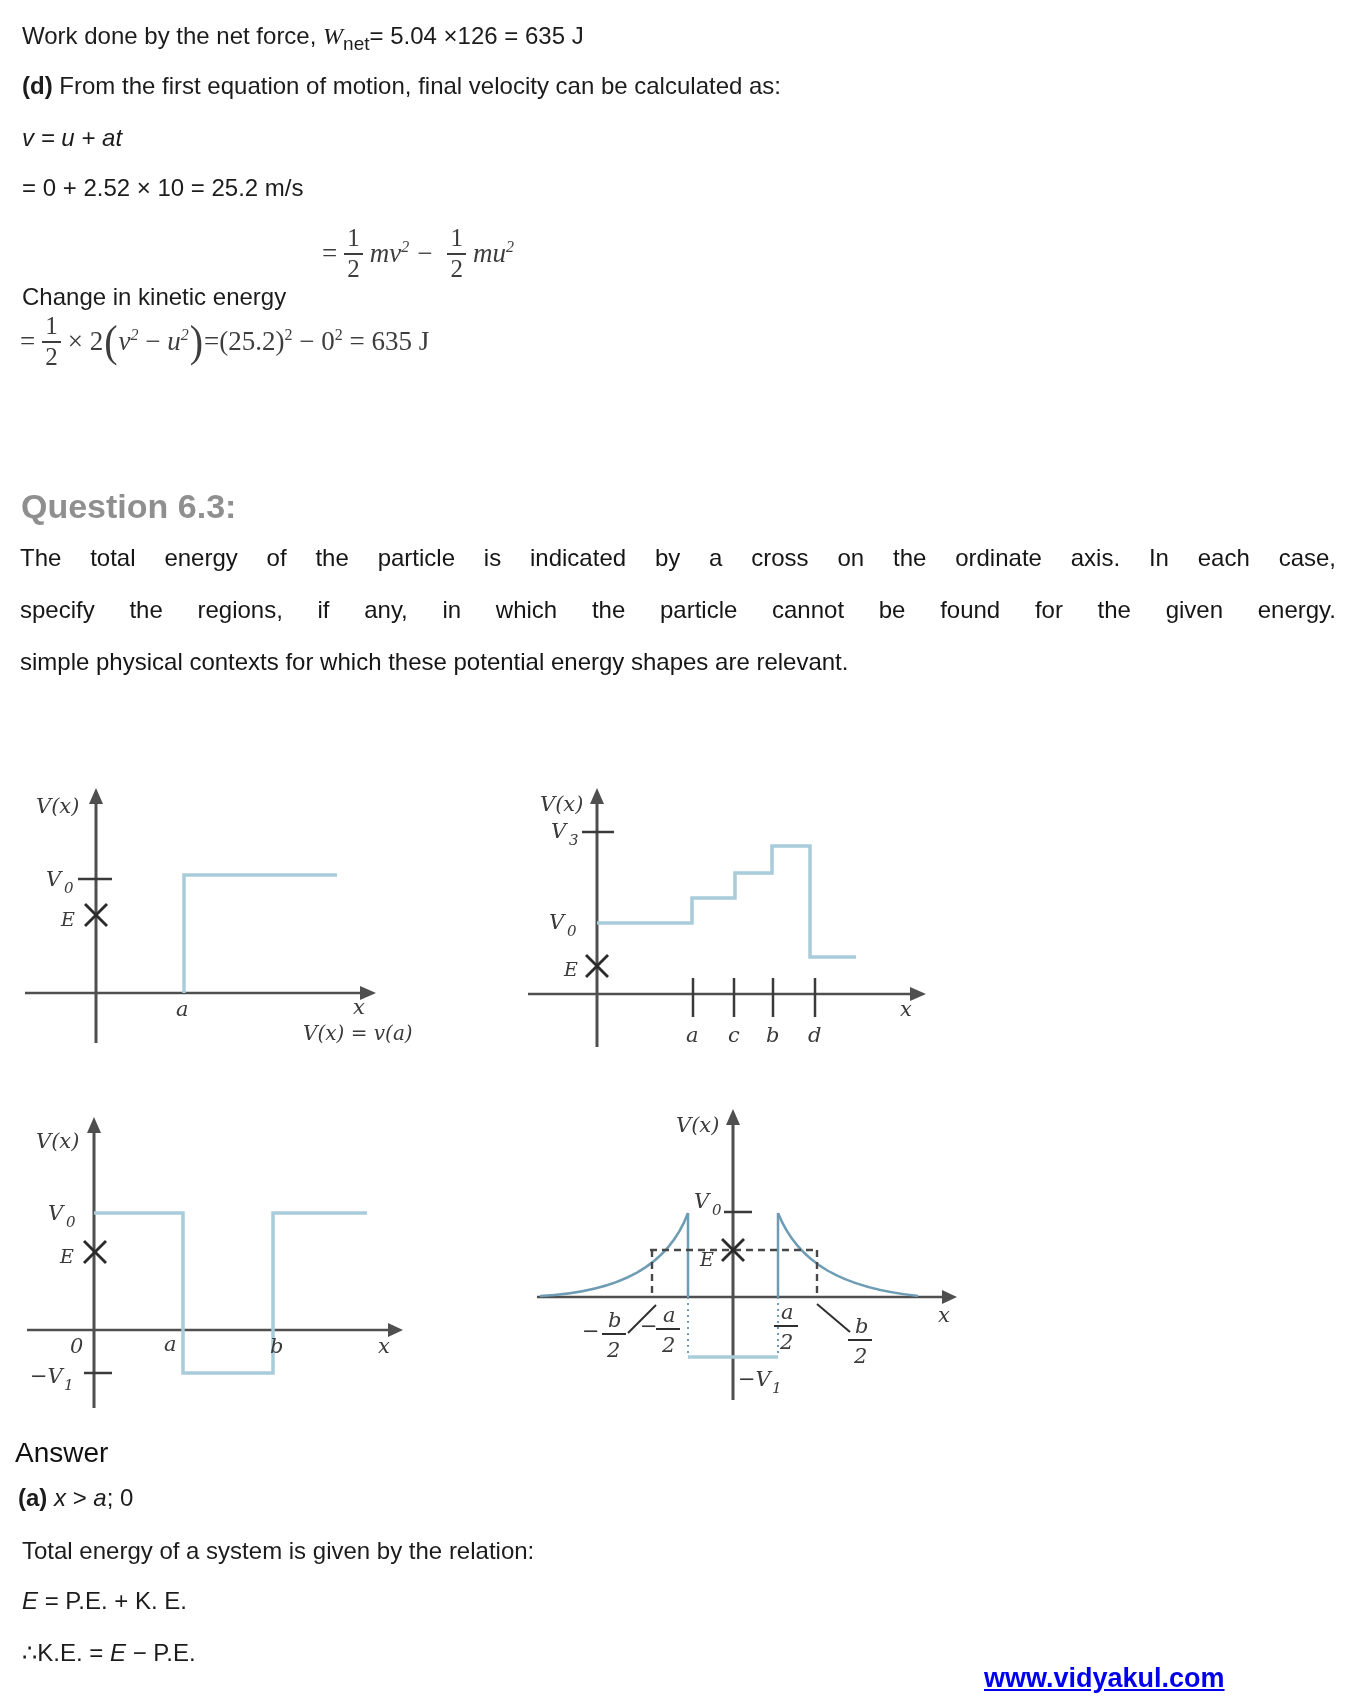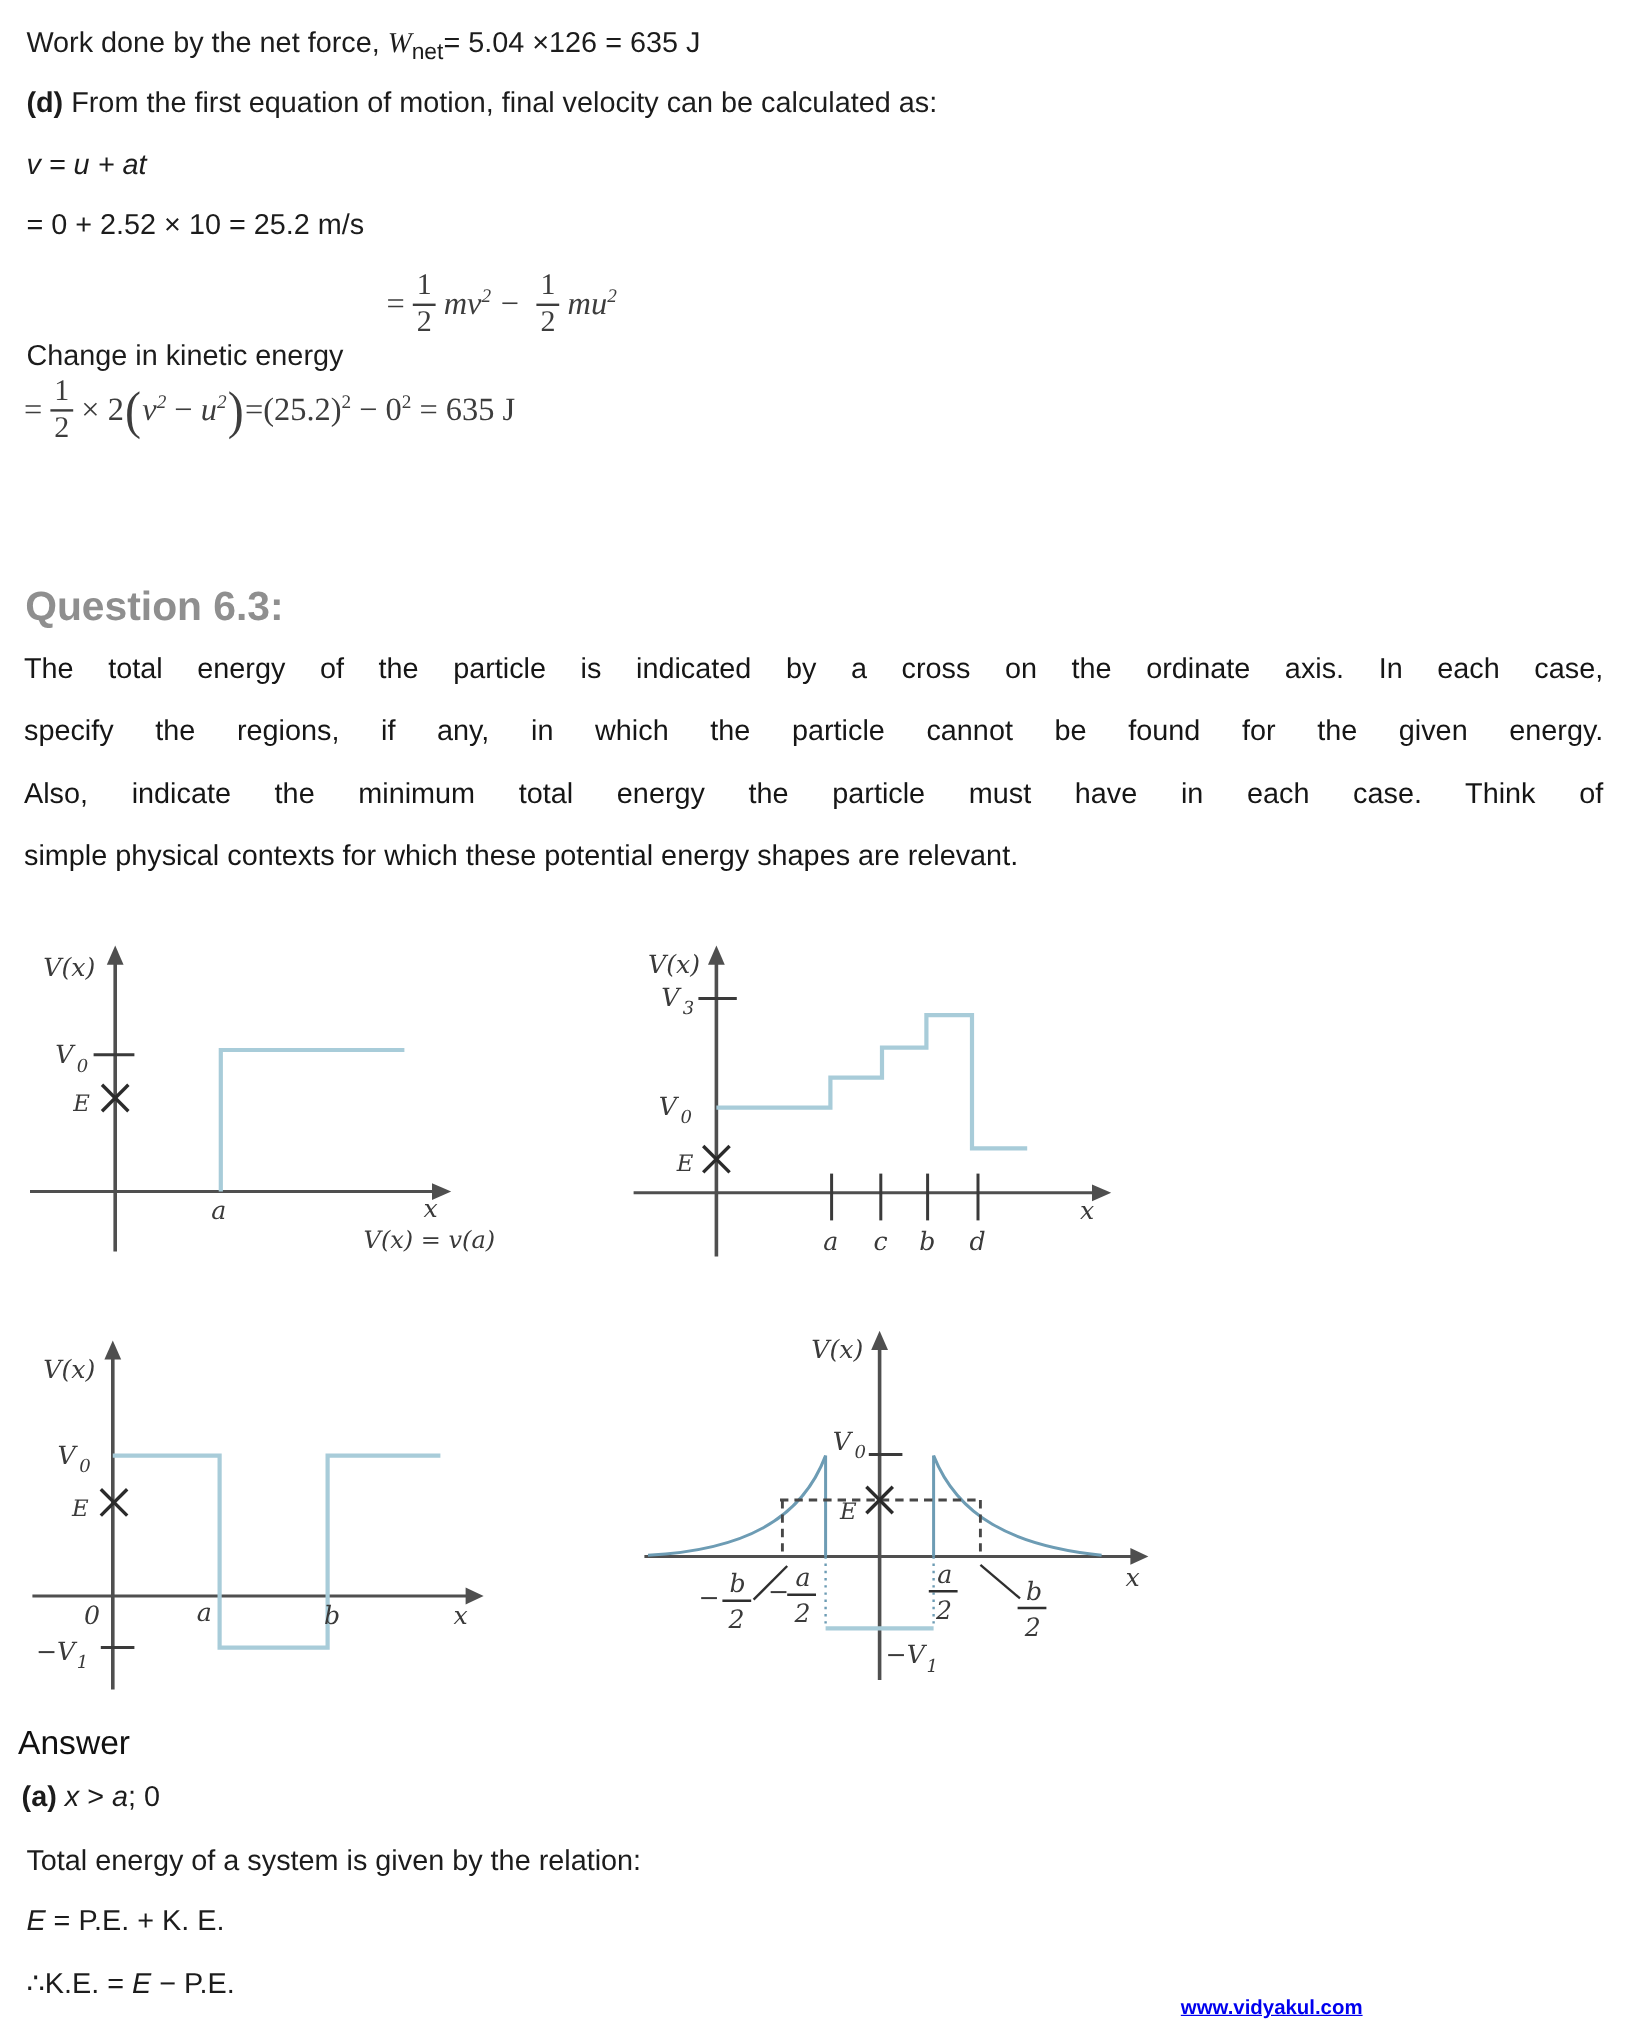--- a/index.html
+++ b/index.html
@@ -35,21 +35,21 @@
   .ah{fill:#4f4f4f;stroke:none;}
   .curve{stroke:#a8ccd9;stroke-width:3.5;fill:none;}
   .curve2{stroke:#6d9cb4;stroke-width:2.5;fill:none;}
   .cross{stroke:#2b2b2b;stroke-width:2.8;}
   .tick{stroke:#3a3a3a;stroke-width:2.5;}
   .dash{stroke:#474747;stroke-width:2.4;stroke-dasharray:7 5;fill:none;}
   .dot{stroke:#6d9cb4;stroke-width:2;stroke-dasharray:2 4;fill:none;}
   .fbar{stroke:#2f2f2f;stroke-width:2;}
   
   .ansh{font-size:28px;color:#111;}
-  .link{font-size:17px;font-weight:bold;color:#0000ee;text-decoration:underline;cursor:pointer;}
+  .link{font-size:27px;font-weight:bold;color:#0000ee;text-decoration:underline;cursor:pointer;}
 </style>
 </head>
 <body>
 
 <div class="abs t" style="top:22px"><span>Work done by the net force, </span><span class="mvar">W</span><sub>net</sub><span>= 5.04 ×126 = 635 J</span></div>
 
 <div class="abs t" style="top:72px"><b>(d)</b><span> From the first equation of motion, final velocity can be calculated as:</span></div>
 
 <div class="abs t it" style="top:124px">v = u + at</div>
 
@@ -79,21 +79,20 @@
   <span><span>(25.2)</span><sup>2</sup></span>
   <span><span> − 0</span><sup>2</sup></span>
   <span> = 635 J</span>
 </div>
 
 <div class="abs qtitle" style="left:21px;top:487px">Question 6.3:</div>
 
 <div class="abs qpar" style="top:532px">
   <div class="qline">The total energy of the particle is indicated by a cross on the ordinate axis. In each case,</div>
   <div class="qline">specify the regions, if any, in which the particle cannot be found for the given energy.</div>
-  <div class="qline">Also, indicate the minimum total energy the particle must have in each case. Think of</div>
   <div class="qline last">simple physical contexts for which these potential energy shapes are relevant.</div>
 </div>
 
 <svg class="abs" style="left:0;top:785px" width="450" height="278">
   <line class="axis" x1="96" y1="8" x2="96" y2="258"></line>
   <polygon class="ah" points="89,19 96,3 103,19"></polygon>
   <line class="axis2" x1="25" y1="208" x2="362" y2="208"></line>
   <polygon class="ah" points="360,201 376,208 360,215"></polygon>
   <polyline class="curve" points="184,208 184,90 337,90"></polyline>
   <line class="tick" x1="78" y1="94" x2="112" y2="94"></line>

